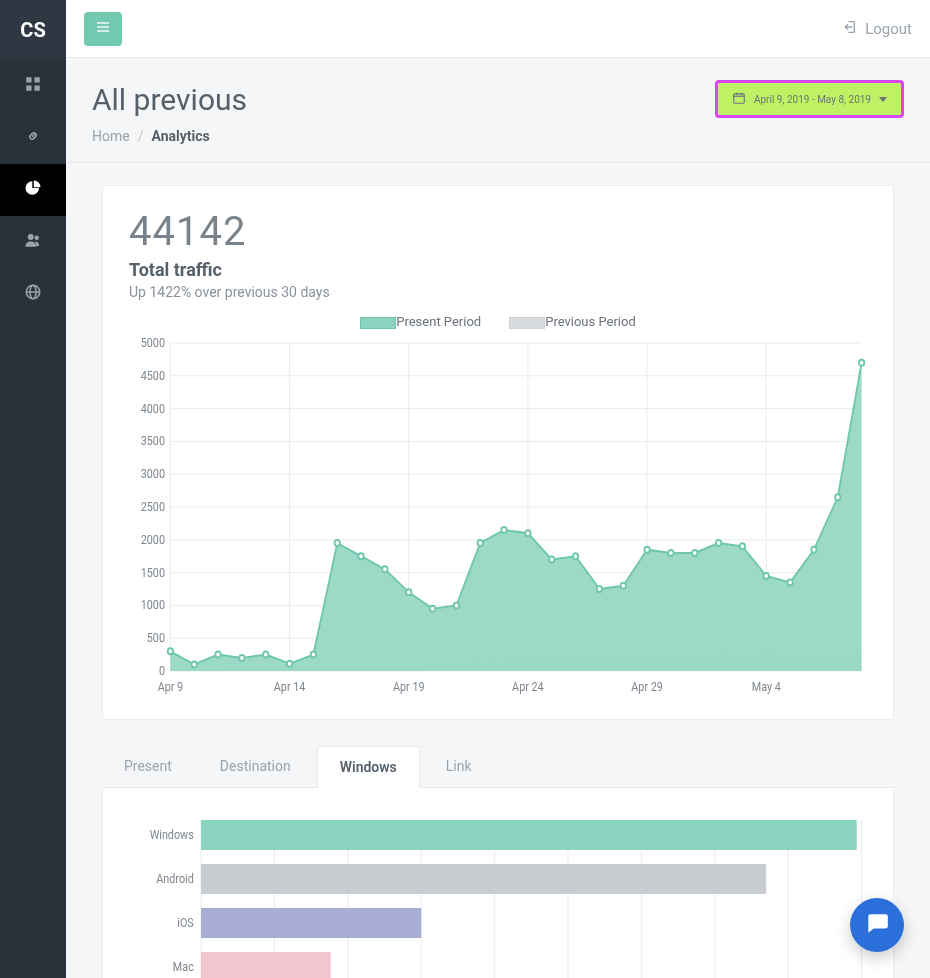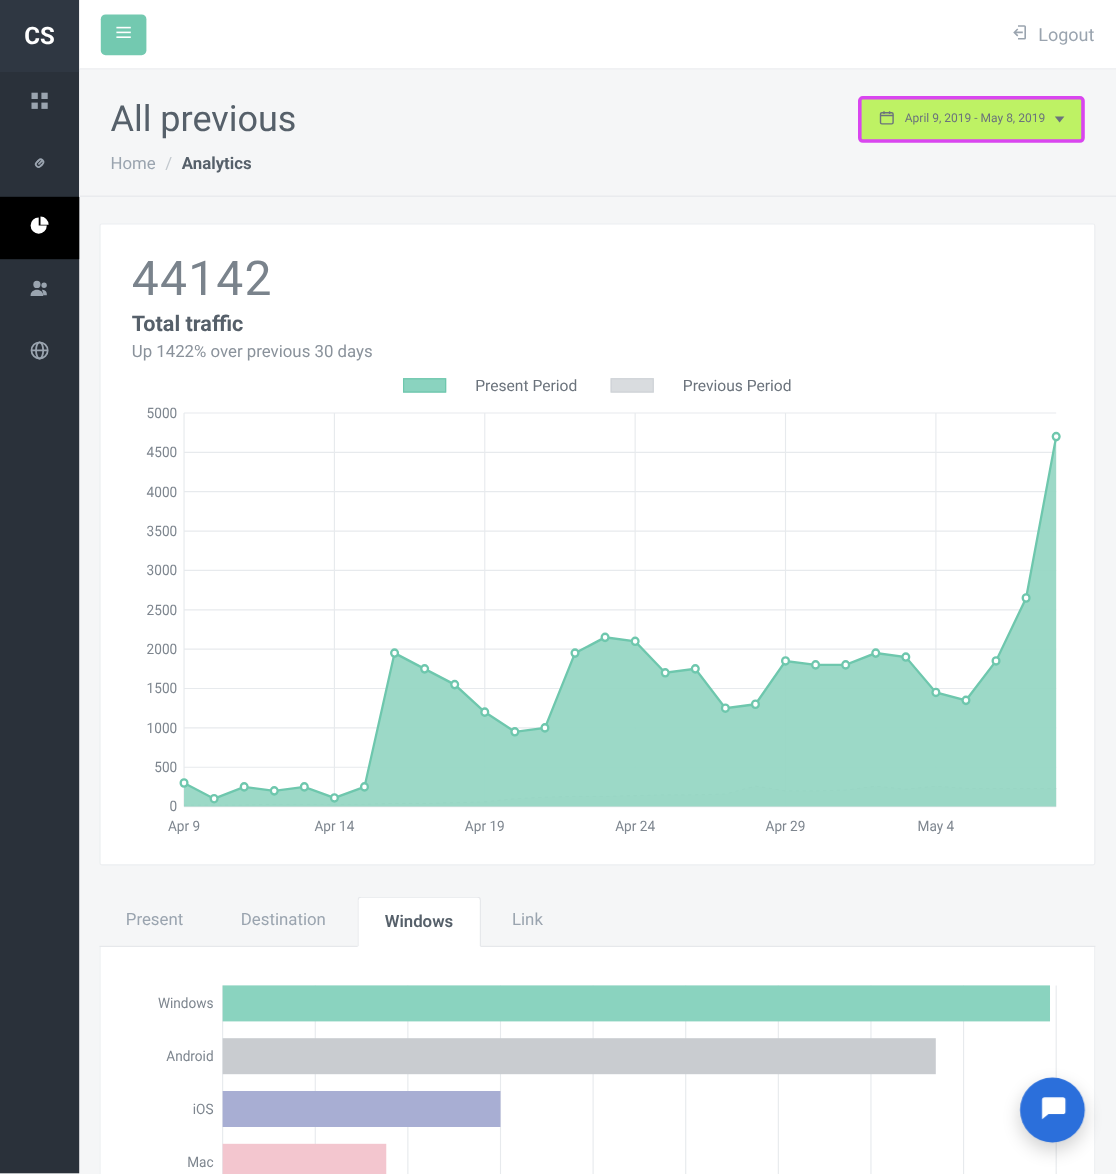--- a/index.html
+++ b/index.html
@@ -27,32 +27,32 @@
   .page-header .row { display:flex; align-items:center; }
   .page-title { font-size:30px; font-weight:400; color:#56606a; }
   .date-picker { margin-left:auto; border:3px solid #d946ef; background:#bef264; padding:8px 14px; border-radius:4px; color:#6b737c; font-size:10px; display:flex; align-items:center; gap:8px; cursor:pointer; }
   .date-picker svg { width:14px; height:14px; fill:#6b737c; }
   .caret { display:inline-block; width:0; height:0; border-left:4px solid transparent; border-right:4px solid transparent; border-top:5px solid #6b737c; }
   .breadcrumb { font-size:14px; color:#9aa4af; display:flex; gap:8px; }
   .breadcrumb .crumb.active { color:#56606a; font-weight:700; }
   .breadcrumb .sep { color:#c2c8ce; }
 
   
-  .content { padding:22px 17px 40px; overflow:auto; }
+  .content { padding:22px 36px 40px; overflow:auto; }
 
   .card { background:#fff; border:1px solid #eceef1; border-radius:2px; padding:22px 26px; }
 
   .big-number { font-size:40px; color:#7a838c; font-weight:400; letter-spacing:1px; }
   .metric-label { font-size:18px; font-weight:700; color:#56606a; margin-top:4px; }
   .metric-sub { font-size:14px; color:#8a929b; margin-top:4px; }
 
   
   .linechart-wrap { margin-top:14px; }
   .legend { display:flex; justify-content:center; gap:28px; font-size:13px; color:#6b737c; margin-bottom:8px; }
-  .legend-item { display:flex; align-items:flex-start; gap:24px; }
+  .legend-item { display:flex; align-items:flex-end; gap:0; }
   .swatch { width:36px; height:12px; display:inline-block; }
   .swatch.green { background:#8ad3bf; border:1px solid #6ec7ad; }
   .swatch.gray  { background:#d9dcdf; border:1px solid #cfd3d7; }
   .linechart { width:100%; height:360px; display:block; }
   .axis-text { font-size:12px; fill:#7e868f; }
   .grid-line { stroke:#e7eaed; stroke-width:1; }
   .area-present { fill:#97d7c4; fill-opacity:0.95; }
   .stroke-present { stroke:#6ec7ad; stroke-width:2; fill:none; }
   .dot-present { fill:#fff; stroke:#6ec7ad; stroke-width:2; }
   .area-prev { fill:#cfd3d7; fill-opacity:0.55; }

